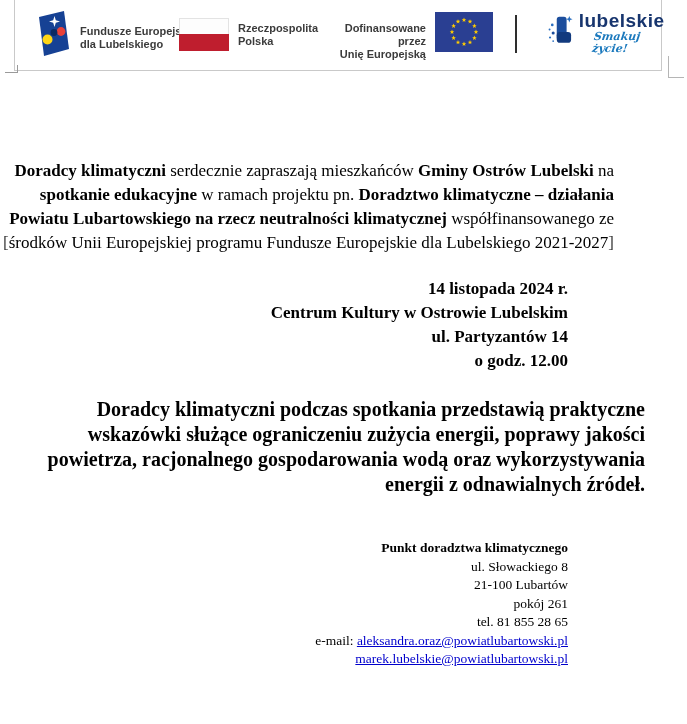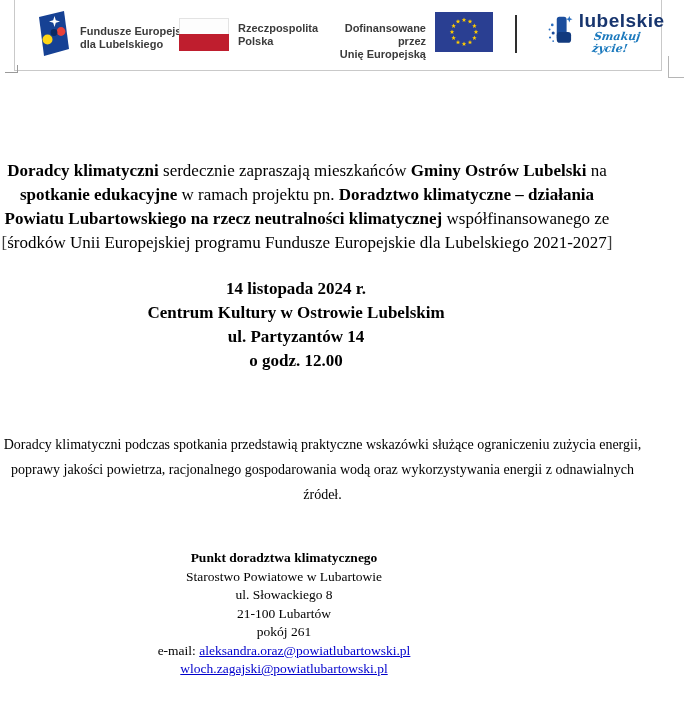--- a/index.html
+++ b/index.html
@@ -27,26 +27,26 @@
   .g-eu svg{margin-left:9px;}
   .sep{position:absolute;left:500px;top:16px;width:2px;height:38px;background:#2e2e2e;}
   .g-lub{left:531px;top:12px;align-items:center;}
   .lub-text{margin-left:4px;}
   .lub-name{font-family:"Liberation Sans", sans-serif;font-weight:700;font-size:19px;line-height:19px;color:var(--lubelskie-navy,#17356e);letter-spacing:.5px;}
   .lub-tagline{font-family:"DejaVu Serif", serif;font-style:italic;font-size:11px;line-height:12px;color:var(--script-blue,#1b79bd);transform:skewX(-8deg);margin-top:1px;margin-left:14px;font-weight:700;}
   
   .mark-left{position:absolute;left:5px;top:65px;width:12px;height:7px;border-bottom:1px solid #9a9a9a;border-right:1px solid #9a9a9a;}
   .mark-right{position:absolute;left:668px;top:56px;width:15px;height:21px;border-left:1px solid #b5b5b5;border-bottom:1px solid #b5b5b5;}
   
-  .doc{position:absolute;left:0;top:71px;width:568px;text-align:center;}
+  .doc{position:absolute;left:0;top:71px;width:568px;text-align:right;}
   .p-intro{margin:88px auto 0;width:614px;font-size:17px;line-height:24px;}
   .p-intro .b{font-weight:700;}
   .p-intro .mark{color:#3c3c3c;font-weight:400;}
   .event{margin-top:22px;font-size:17px;line-height:24px;font-weight:700;padding-left:24px;}
-  .p-desc{margin:59px auto 0;width:645px;font-size:14px;line-height:25px;}
+  .p-desc{margin:24px auto 0;width:645px;font-size:20px;line-height:25px;font-weight:bold;}
   .contact{margin-top:42px;font-size:13.5px;line-height:18.5px;}
   .contact .title{font-weight:700;}
   a.email{color:var(--link-blue,#0000cc);text-decoration:underline;}
 </style>
 </head>
 <body style="--link-blue: #0000cc; --eu-blue: #2a3f92; --star-yellow: #ffcc00; --flag-red: #bf1e2e; --fe-blue: #164194; --lubelskie-navy: #17356e; --script-blue: #1b79bd;">
 
 <div class="header-box">
 
   <div class="hgroup g-fe">
@@ -131,25 +131,25 @@
     <div>14 listopada 2024 r.</div>
     <div>Centrum Kultury w Ostrowie Lubelskim</div>
     <div>ul. Partyzantów 14</div>
     <div>o godz. 12.00</div>
   </div>
 
   <p class="p-desc">Doradcy klimatyczni podczas spotkania przedstawią praktyczne wskazówki służące ograniczeniu zużycia energii, poprawy jakości powietrza, racjonalnego gospodarowania wodą oraz wykorzystywania energii z odnawialnych źródeł.</p>
 
   <div class="contact">
     <div class="title">Punkt doradztwa klimatycznego</div>
-    <div>Starostwo Powiatowe w Lubartowie</div>
     <div>ul. Słowackiego 8</div>
     <div>21-100 Lubartów</div>
     <div>pokój 261</div>
+    <div>tel. 81 855 28 65</div>
     <div>
       <span>e-mail: </span><a class="email" href="#">aleksandra.oraz@powiatlubartowski.pl</a>
     </div>
     <div>
-      <a class="email" href="#">wloch.zagajski@powiatlubartowski.pl</a>
+      <a class="email" href="#">marek.lubelskie@powiatlubartowski.pl</a>
     </div>
   </div>
 
 </div>
 
 </body></html>

